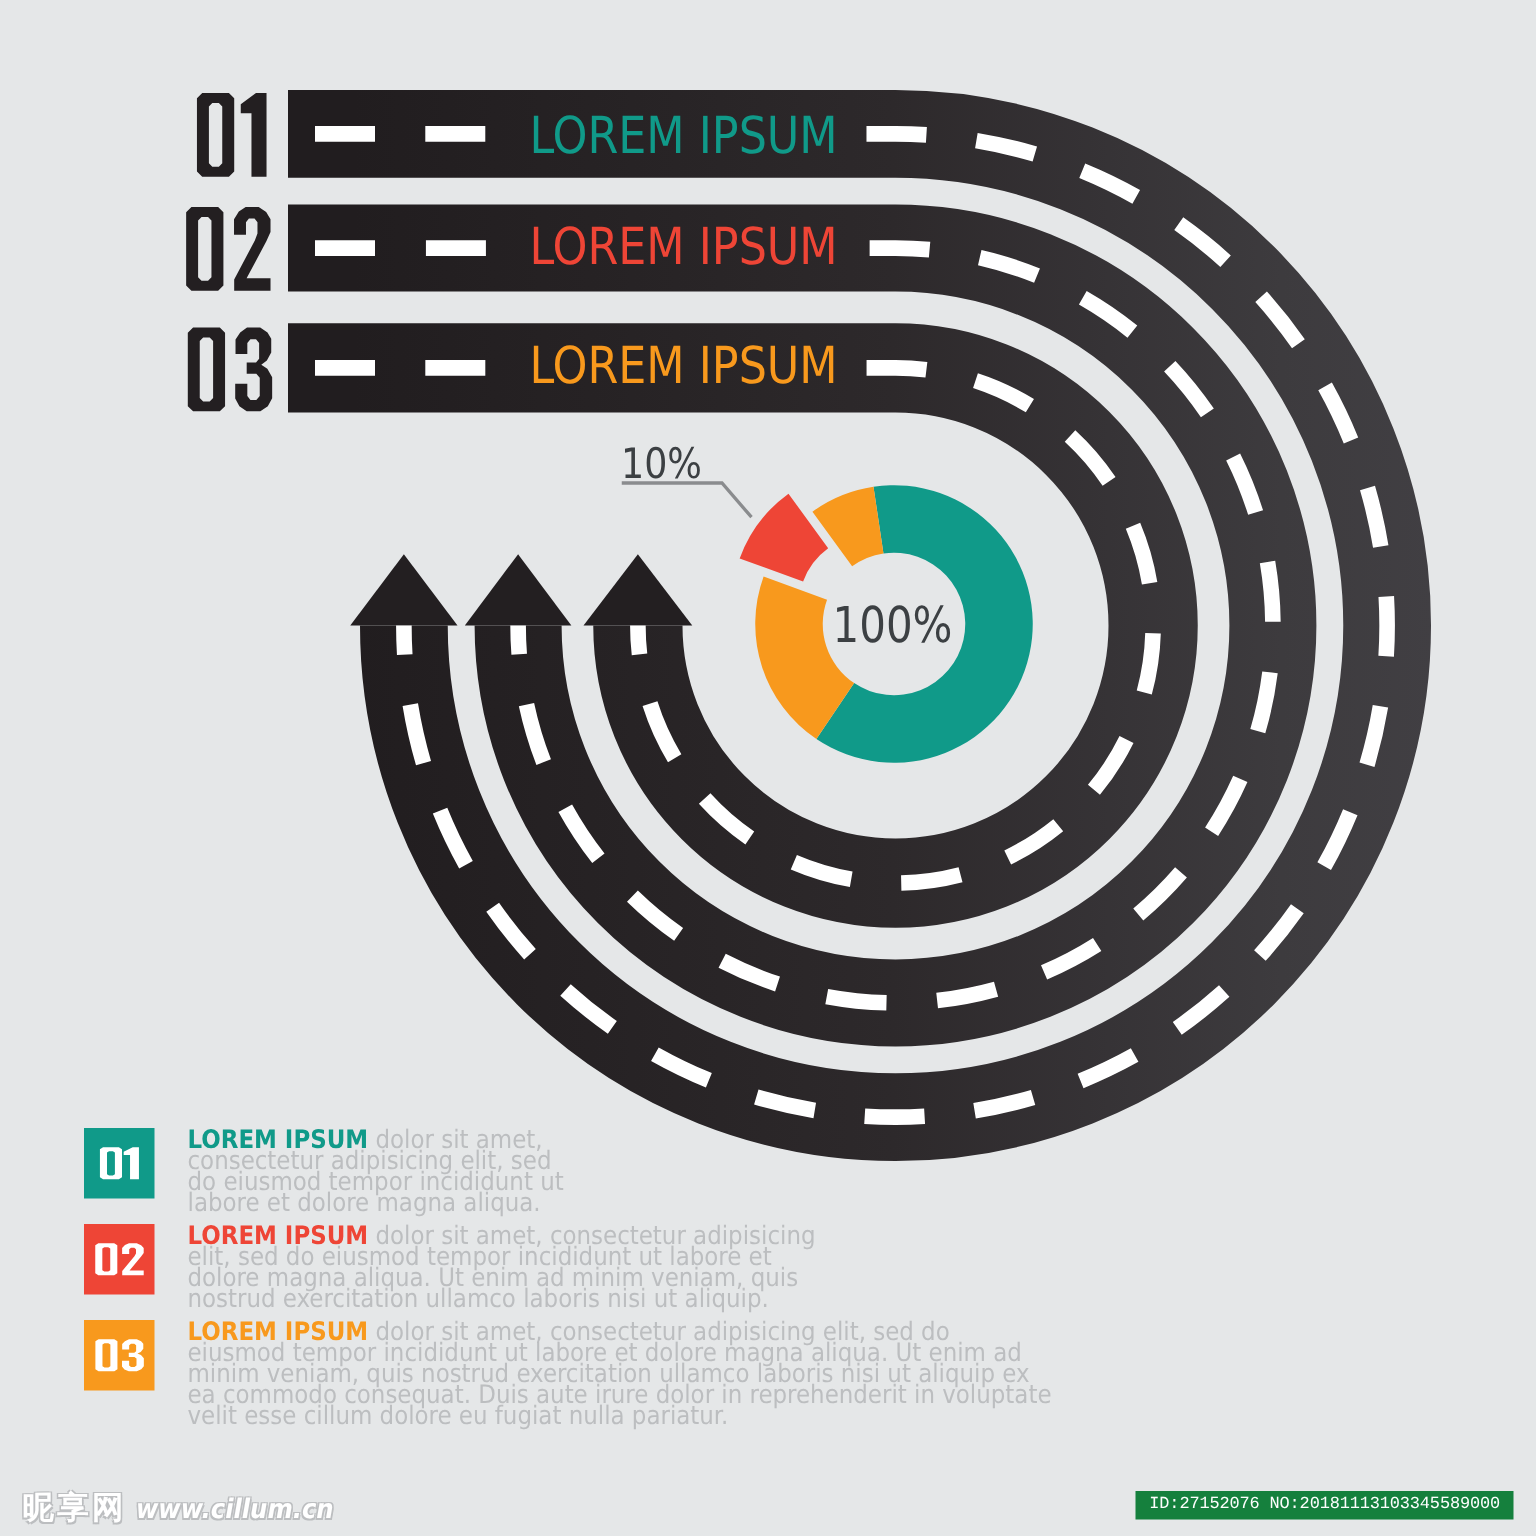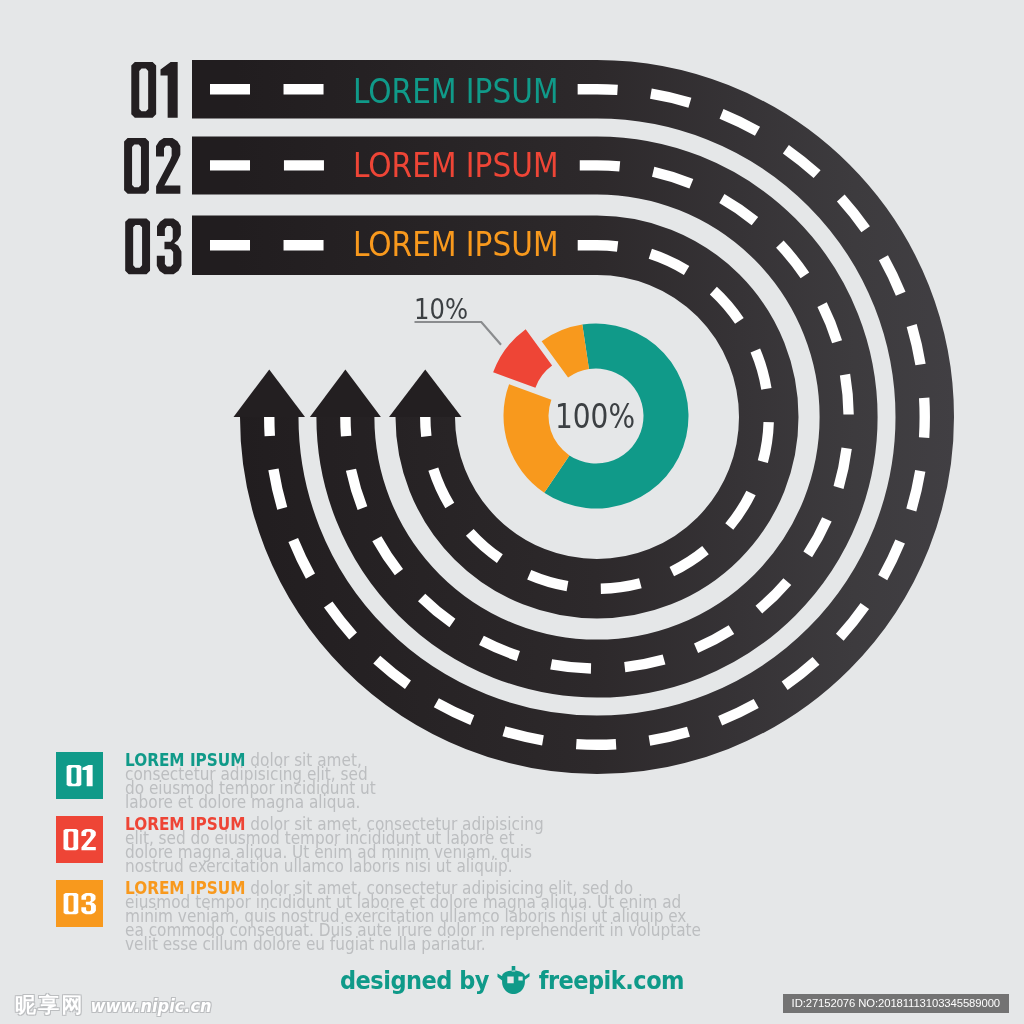--- a/index.html
+++ b/index.html
@@ -28,22 +28,22 @@
      color:#0f9a89;font-family:"DejaVu Sans",sans-serif;font-stretch:condensed;
      font-weight:bold;font-size:25px;letter-spacing:-0.5px;}
   .freepik span{vertical-align:baseline;}
   .freepik svg{vertical-align:baseline;margin:0 1px -5px 1px;}
   .wm{position:absolute;left:15px;top:995px;display:flex;align-items:baseline;}
   .wm-cn{font-family:"DejaVu Sans",sans-serif;font-size:21px;font-weight:bold;color:#ffffff;
          text-shadow:1px 1px 0 #bcbec0,-1px -1px 0 #bcbec0,1px -1px 0 #bcbec0,-1px 1px 0 #bcbec0;
          letter-spacing:2.2px;line-height:1;}
   .wm-url{margin-left:6px;font-family:"DejaVu Sans",sans-serif;font-stretch:condensed;
           font-style:italic;font-weight:bold;font-size:18px;line-height:1;color:#ffffff;text-shadow:1px 1px 0 #bcbec0,-1px -1px 0 #bcbec0,1px -1px 0 #bcbec0,-1px 1px 0 #bcbec0;}
-  .idbadge{position:absolute;right:15px;top:994px;background:#737373;color:#fdfdfd;
-           font-family:Liberation Sans, sans-serif;font-stretch:condensed;font-size:11.3px;
+  .idbadge{position:absolute;right:15px;top:994px;background:#15803d;color:#fdfdfd;
+           font-family:Liberation Mono, monospace;font-stretch:condensed;font-size:11.3px;
            line-height:18.5px;height:18.5px;padding:0 9px;letter-spacing:-0.1px;}
 </style>
 </head>
 <body>
 
 <div id="stage">
   <svg id="scene" width="1024" height="1024" viewBox="0 0 1024 1024">
     <defs>
         <linearGradient id="roadgrad" gradientUnits="userSpaceOnUse" x1="235" y1="0" x2="955" y2="0">
           <stop offset="0%" stop-color="#211d1f"></stop>
@@ -137,33 +137,20 @@
         <div class="legend-box" style="background: rgb(248, 153, 29);">
           <svg width="47" height="47" viewBox="0 0 47 47">
             <path d="M0 3.4 L3.4 0 L20.6 0 L24 3.4 L24 51.6 L20.6 55 L3.4 55 L0 51.6 Z M7.7 8.8 L9.9 6.5 L14.1 6.5 L16.3 8.8 L16.3 46.2 L14.1 48.5 L9.9 48.5 L7.7 46.2 Z" fill="#ffffff" fill-rule="evenodd" transform="translate(7.595000000000001,12.9) scale(0.6124999999999999,0.38727272727272727)"></path>
             <path d="M3.4 3.2 L7.8 0 L16.3 0 L21.0 3.2 L23.4 7.4 L23.4 16.3 L20.6 21.6 L17.0 24.4 L20.9 27.0 L24 32.6 L24 46.4 L21.2 51.6 L16.4 55 L7.6 55 L2.9 51.7 L0.2 46.6 L0.2 36.8 L8.0 36.8 L8.0 44.9 L10.0 47.5 L13.8 47.5 L16.0 44.9 L16.0 33.0 L13.8 30.3 L7.6 30.3 L7.6 23.0 L13.6 23.0 L15.6 20.4 L15.6 10.1 L13.6 7.6 L10.0 7.6 L8.0 10.1 L8.0 17.4 L0.4 17.4 L0.4 7.8 Z" fill="#ffffff" fill-rule="evenodd" transform="translate(25.195,12.9) scale(0.6124999999999999,0.38727272727272727)"></path>
           </svg>
         </div>
         <div class="legend-text" style="width: 578px;"><b style="color: rgb(248, 153, 29);">LOREM IPSUM</b><span> dolor sit amet, consectetur adipisicing elit, sed do eiusmod tempor incididunt ut labore et dolore magna aliqua. Ut enim ad minim veniam, quis nostrud exercitation ullamco laboris nisi ut aliquip ex ea commodo consequat. Duis aute irure dolor in reprehenderit in voluptate velit esse cillum dolore eu fugiat nulla pariatur.</span></div>
       </div>
     </div>
 
-  <div class="freepik">
-    <span>designed by</span>
-    <svg width="33" height="28" viewBox="0 0 33 28">
-      <path fill="#0f9a89" fill-rule="evenodd" d="
-        M14.7 0 h3.6 v5.4 h-3.6 Z
-        M16.5 4.4 c6.3 0 11.4 2.5 11.4 5.6 l0 0.2 l4.6 -3.2 l0 3.6 l-4.6 3.2
-        l0 2.3 c0 6.6 -5.1 12.0 -11.4 12.0 c-6.3 0 -11.4 -5.4 -11.4 -12.0
-        l0 -1.6 l-4.6 -3.5 l0 -3.5 l4.6 2.7 l0 -0.2 C5.1 6.9 10.2 4.4 16.5 4.4 Z
-        M10.3 10.6 h6.4 v6.6 h-6.4 Z
-        M21.4 10.6 h4.3 v3.9 h-4.3 Z"></path>
-    </svg>
-    <span>freepik.com</span>
-  </div>
 
   <div class="wm">
     <span class="wm-cn">昵享网</span>
-    <span class="wm-url">www.nipic.cn</span>
+    <span class="wm-url">www.cillum.cn</span>
   </div>
 
   <div class="idbadge">ID:27152076 NO:20181113103345589000</div>
 </div>
 
 </body></html>

